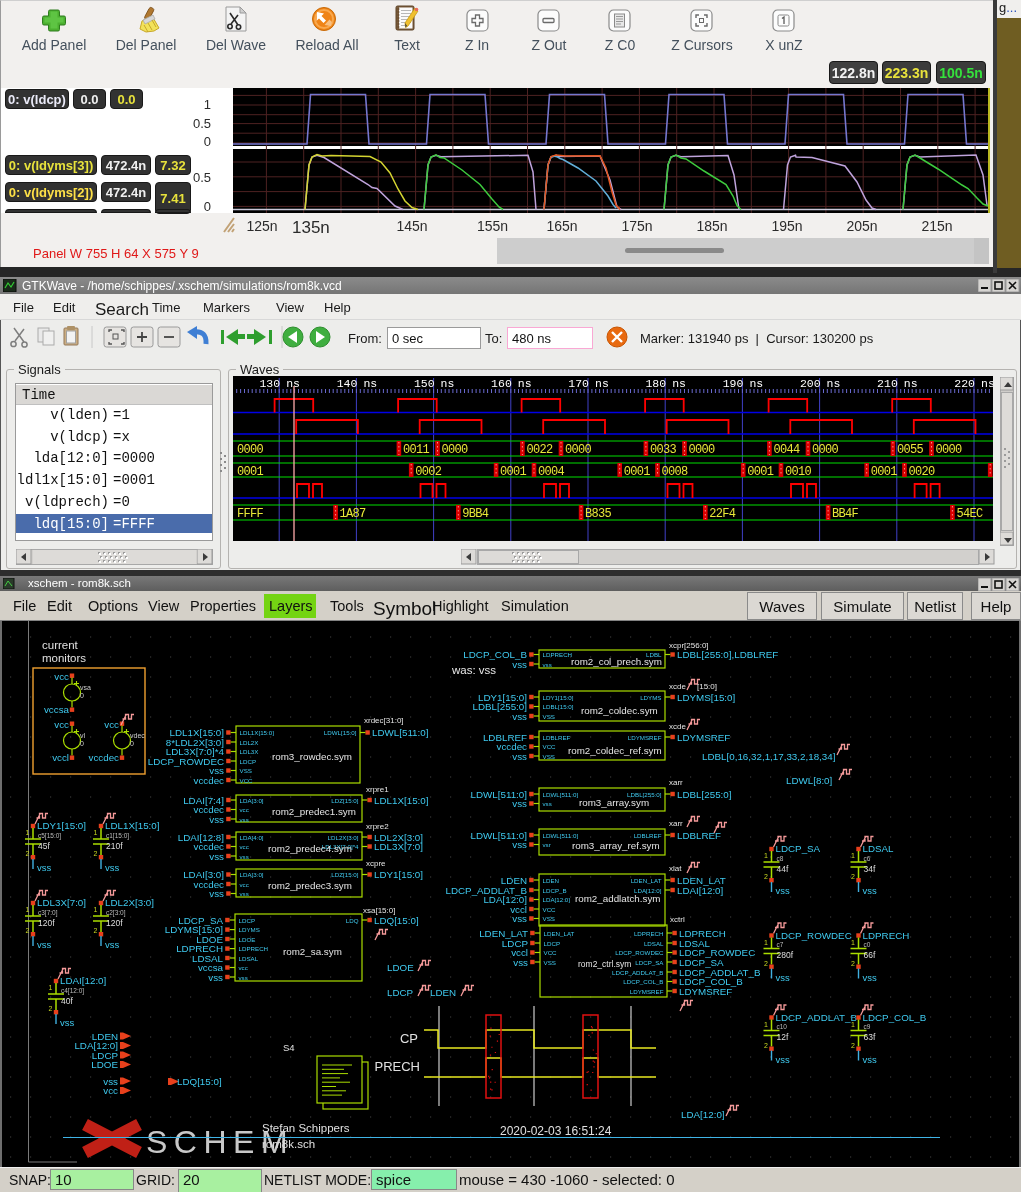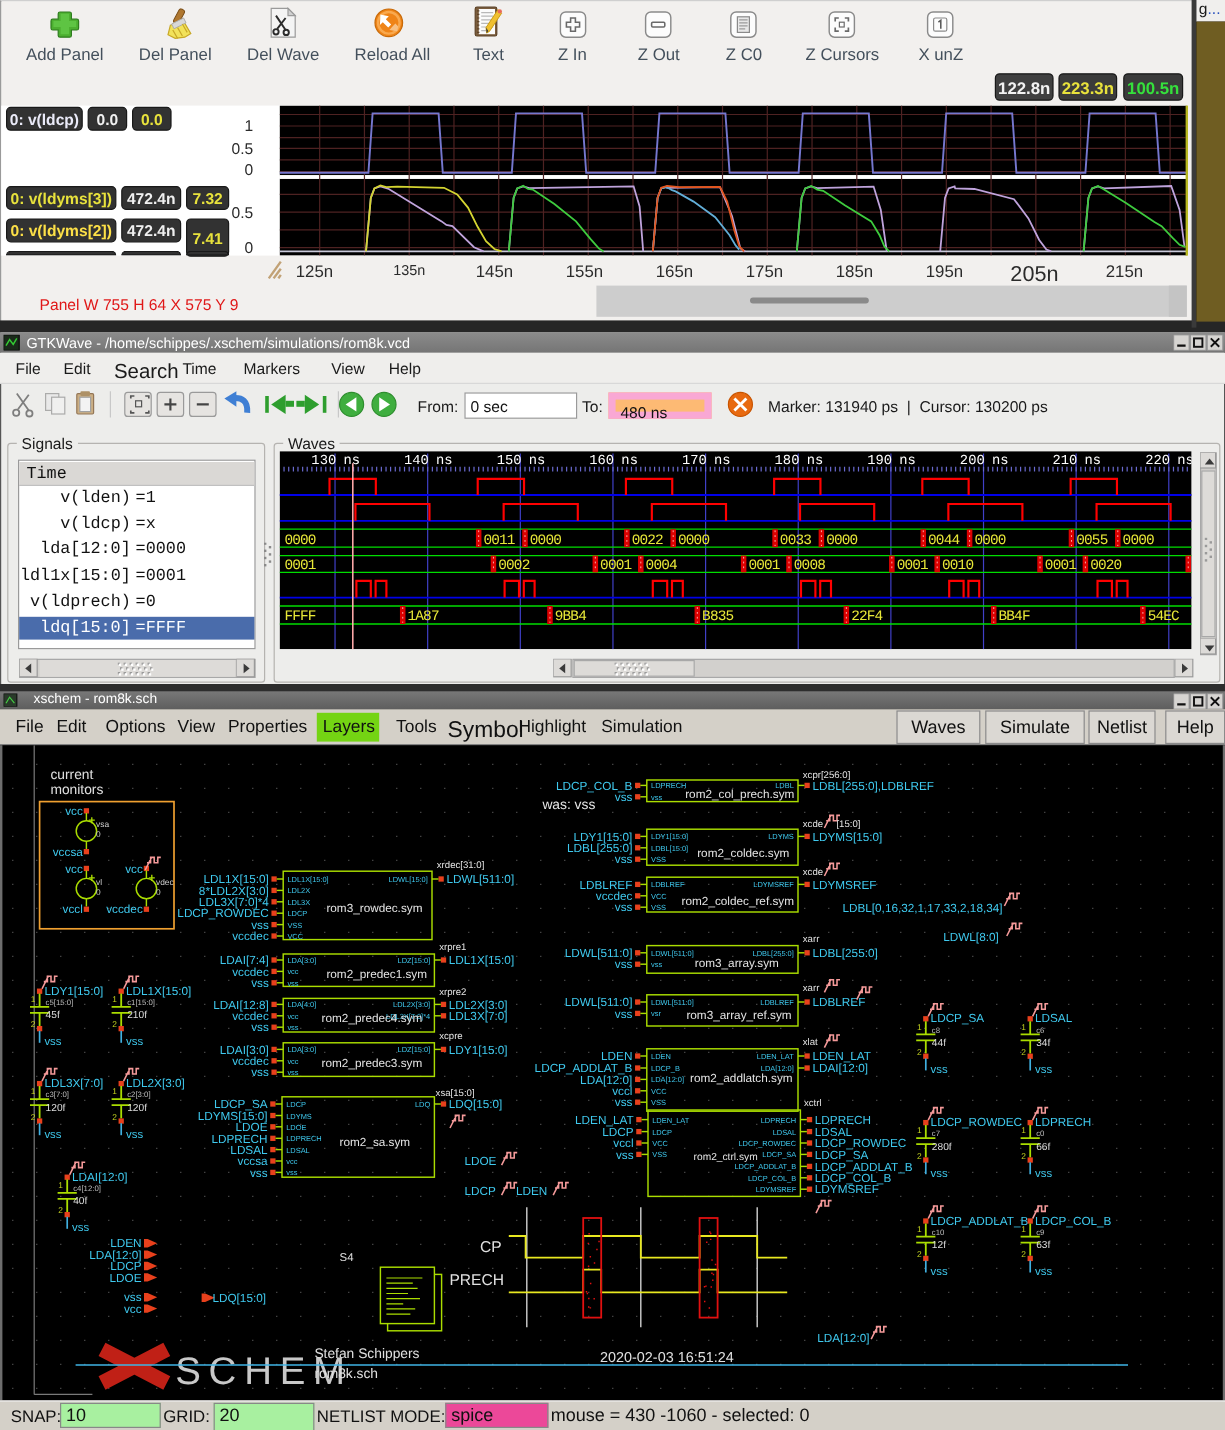--- a/index.html
+++ b/index.html
@@ -124,28 +124,28 @@
     <path d="M0 56 L74.0 56 L77.5 6.5 L132.5 6.5 L136.0 56 L193.5 56 L197.0 6.5 L252.0 6.5 L255.5 56 L313.0 56 L316.5 6.5 L371.5 6.5 L375.0 56 L432.5 56 L436.0 6.5 L491.0 6.5 L494.5 56 L552.0 56 L555.5 6.5 L610.5 6.5 L614.0 56 L671.5 56 L675.0 6.5 L730.0 6.5 L733.5 56 L756 56" fill="none" stroke="#7577cf" stroke-width="1.6"></path>
     <path d="M0 121.5 H756" stroke="#c9c9da" stroke-width="1.4" fill="none"></path>
     <path d="M72.0 121.5 L76.0 77 L79.0 69 L84.0 67.3 L91 69.5 L135 96.5 L139 99.5 L144 100.5 L162 118 L170 121.5 M191.0 121.5 L195.0 77 L198.0 69 L203.0 67.3 L208 68.8 L295 67.3 L300 84 L303 121.5 M311.0 121.5 L315.0 77 L318.0 69 L323.0 67.3 L323 68.5 L367 68 L377 92 L384 119 L388 121.5 M431.0 121.5 L435.0 77 L438.0 69 L443.0 67.3 L448 68.7 L495 67.5 L501 87 L506 121.5 M550.5 121.5 L554.5 77 L557.5 69 L562.5 67.3 L563 69 L579 69.5 L612 78 L624 94 L633 112 L639 120 L643 121.5 M670.0 121.5 L674.0 77 L677.0 69 L682.0 67.3 L687 69 L743 67 L750 87 L754 117" fill="none" stroke="#bfa3dc" stroke-width="1.5"></path>
     <path d="M311 121.5 L315 77 L318 69 L323 68 L327 70.5 L330 71.5 L345 80 L363 93 L375 108 L380 116.5 L383 120" fill="none" stroke="#62aed8" stroke-width="1.5"></path>
     <path d="M72 121.5 L76 77 L79 69 L84 66.5 L89 68 L98 67.5 L137 68.5 L148 74 L157 85 L165 101 L172 113 L179 119.5 L185 121.5" fill="none" stroke="#d4d431" stroke-width="1.5"></path>
     <path d="M191 121.5 L195 77 L198 69 L203 66.8 L207 69.5 L211 70 L229 82 L247 96.5 L259 111 L266 119 L270 121.5 M431 121.5 L435 77 L438 69 L443 67 L448 70 L453 71 L471 83 L493 96.5 L500 108 L504 117.5 L508 121.5 M670 121.5 L674 77 L677 69 L682 67 L687 70 L705 81 L729 97 L735 100.5 L744 110 L750 116 L755 118" fill="none" stroke="#3ecb3e" stroke-width="1.5"></path>
     <path d="M311 121.5 L315 77 L318 68.5 L323 67 L333 68 L367 67.8 L373 80 L379 104 L383 117 L387 121.5" fill="none" stroke="#e2561f" stroke-width="1.5"></path>
   </svg>
 <div class="abs" style="left:988px;top:88px;width:2px;height:125px;background:#b8b820"></div>
 <div class="ticklab" style="left:232px;top:218px;width:60px;text-align:center;font-size:14px">125n</div>
-<div class="ticklab" style="left:311px;top:218px;width:60px;text-align:center;font-size:12px">135n</div>
+<div class="ticklab" style="left:292px;top:218px;width:60px;font-size:17px">135n</div>
 <div class="ticklab" style="left:382px;top:218px;width:60px;text-align:center;font-size:14px">145n</div>
-<div class="ticklab" style="left:457px;top:218px;width:60px;text-align:center;font-size:14px">155n</div>
+<div class="ticklab" style="left:477px;top:218px;width:60px;text-align:left;font-size:14px">155n</div>
 <div class="ticklab" style="left:532px;top:218px;width:60px;text-align:center;font-size:14px">165n</div>
 <div class="ticklab" style="left:607px;top:218px;width:60px;text-align:center;font-size:14px">175n</div>
 <div class="ticklab" style="left:682px;top:218px;width:60px;text-align:center;font-size:14px">185n</div>
 <div class="ticklab" style="left:757px;top:218px;width:60px;text-align:center;font-size:14px">195n</div>
-<div class="ticklab" style="left:832px;top:218px;width:60px;text-align:center;font-size:18px">205n</div>
+<div class="ticklab" style="left:832px;top:218px;width:60px;text-align:center;font-size:14px">205n</div>
 <div class="ticklab" style="left:907px;top:218px;width:60px;text-align:center;font-size:14px">215n</div>
 <svg class="abs" style="left:222px;top:217px" width="13" height="16">
     <path d="M2 15 L12 1 M6 15 L12 7 M10 15 L12 12" stroke="#c2a276" stroke-width="2" fill="none"></path>
   </svg>
 <div class="abs" style="left:33px;top:246px;color:#e01818;font-size:13px">Panel W 755 H 64 X 575 Y 9</div>
 <div class="abs" style="left:497px;top:238px;width:492px;height:26px;background:#cdcdcd"></div>
 <div class="abs" style="left:625px;top:248px;width:99px;height:5px;border-radius:3px;background:#8a8a8a"></div>
 <div class="abs" style="left:974px;top:238px;width:15px;height:26px;background:#c4c4c4"></div>
 <div class="abs" style="left:0;top:277px;width:1021px;height:298px;background:#ededeb;border-left:1px solid #555;border-right:1px solid #555"></div>
 <div class="abs" style="left:0;top:277px;width:1021px;height:17px;background:linear-gradient(#8b8b8b,#757575)"></div>
@@ -219,21 +219,21 @@
     <g>
       <circle cx="320" cy="17" r="10" fill="#3fae3f" stroke="#2e8e2e"></circle>
       <polygon points="325,17 316,11 316,23" fill="#fff"></polygon>
     </g>
     <circle cx="617" cy="17" r="10" fill="#e86a10" stroke="#c85400"></circle>
     <path d="M612 12 l10 10 M622 12 l-10 10" stroke="#fff" stroke-width="2.4"></path>
   </svg>
 <div class="abs" style="left:348px;top:331px;font-size:13px;color:#1a1a1a">From:</div>
 <div class="abs" style="left:387px;top:327px;width:94px;height:22px;background:#fff;border:1px solid #9a9a9a;font-size:13px;color:#111;padding:3px 0 0 4px">0 sec</div>
 <div class="abs" style="left:485px;top:331px;font-size:13px;color:#1a1a1a">To:</div>
-<div class="abs" style="left:507px;top:327px;width:86px;height:22px;background:#fdba74;border:6px solid #f9a8d4;font-size:13px;color:#111;padding:3px 0 0 4px">480 ns</div>
+<div class="abs" style="left:507px;top:327px;width:86px;height:22px;background:#ffffff;border:1px solid #f9a8d4;font-size:13px;color:#111;padding:3px 0 0 4px">480 ns</div>
 <div class="abs" style="left:640px;top:331px;font-size:13px;color:#1a1a1a">Marker: 131940 ps&nbsp; | &nbsp;Cursor: 130200 ps</div>
 <div class="abs" style="left:6px;top:369px;width:215px;height:200px;border:1px solid #b5b3b0;border-radius:3px"></div>
 <div class="abs" style="left:14px;top:362px;background:#ededeb;padding:0 4px;font-size:13px;color:#1a1a1a">Signals</div>
 <div class="abs" style="left:228px;top:369px;width:789px;height:200px;border:1px solid #b5b3b0;border-radius:3px"></div>
 <div class="abs" style="left:236px;top:362px;background:#ededeb;padding:0 4px;font-size:13px;color:#1a1a1a">Waves</div>
 <div class="abs" style="left:15px;top:383px;width:198px;height:158px;background:#fff;border:1px solid #9a9a9a"></div>
 <div class="abs" style="left:16px;top:385px;width:196px;height:20px;background:#dad8d5;border-bottom:1px solid #c0c0c0"></div>
 <div class="abs" style="left:22px;top:387px;font-family:'Liberation Mono',monospace;font-size:14px;color:#111">Time</div>
 <div class="abs" style="left:16px;top:407px;width:93px;text-align:right;font-family:'Liberation Mono',monospace;font-size:14px;color:#111">v(lden)</div>
 <div class="abs" style="left:113px;top:407px;font-family:'Liberation Mono',monospace;font-size:14px;color:#111">=1</div>
@@ -1000,13 +1000,13 @@
     <text x="420" y="450" fill="#e0e0e0" font-size="13" text-anchor="end">PRECH</text>
   </svg>
 <div class="abs" style="left:0;top:621px;width:2px;height:546px;background:#6e6e6e"></div>
 <div class="abs" style="left:1019px;top:621px;width:2px;height:546px;background:#6e6e6e"></div>
 <div class="abs" style="left:0;top:1167px;width:1021px;height:25px;background:#d4d0c8;border-top:1px solid #efefef"></div>
 <div class="abs" style="left:9px;top:1172px;font-size:14px;color:#111">SNAP:</div>
 <div class="abs" style="left:50px;top:1169px;width:84px;height:21px;background:#a8f0a0;border:1px solid #888;font-size:15px;color:#111;padding:1px 0 0 4px">10</div>
 <div class="abs" style="left:136px;top:1172px;font-size:14px;color:#111">GRID:</div>
 <div class="abs" style="left:178px;top:1169px;width:84px;height:32px;background:#a8f0a0;border:1px solid #888;font-size:15px;color:#111;padding:1px 0 0 4px">20</div>
 <div class="abs" style="left:264px;top:1172px;font-size:14px;color:#111">NETLIST MODE:</div>
-<div class="abs" style="left:371px;top:1169px;width:86px;height:21px;background:#ec4899;border:1px solid #888;font-size:15px;color:#111;padding:1px 0 0 4px">spice</div>
+<div class="abs" style="left:371px;top:1169px;width:86px;height:21px;background:#86efac;border:1px solid #888;font-size:15px;color:#111;padding:1px 0 0 4px">spice</div>
 <div class="abs" style="left:459px;top:1171px;font-size:15px;color:#111">mouse = 430 -1060 - selected: 0</div>
 </body></html>

